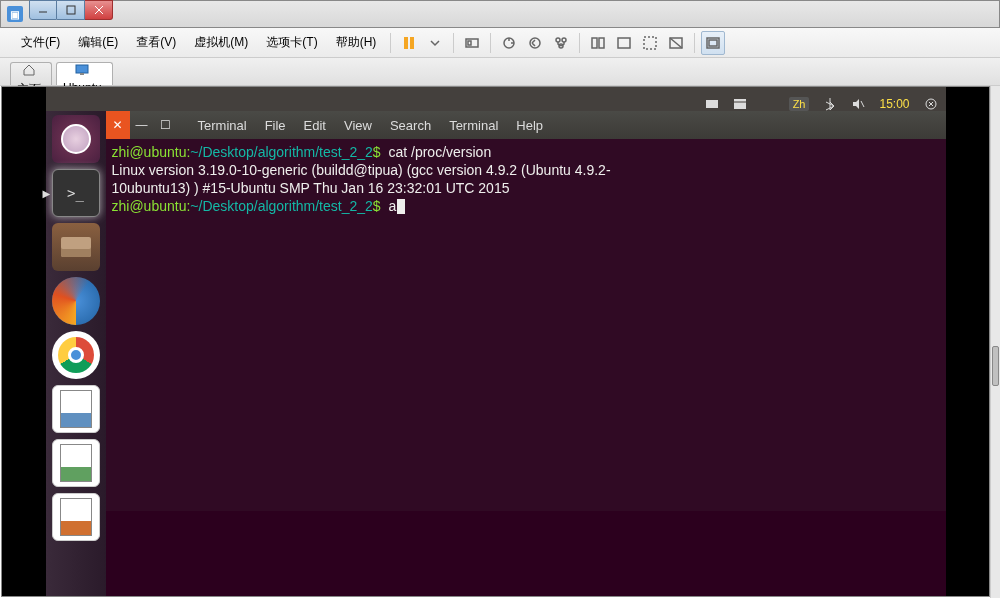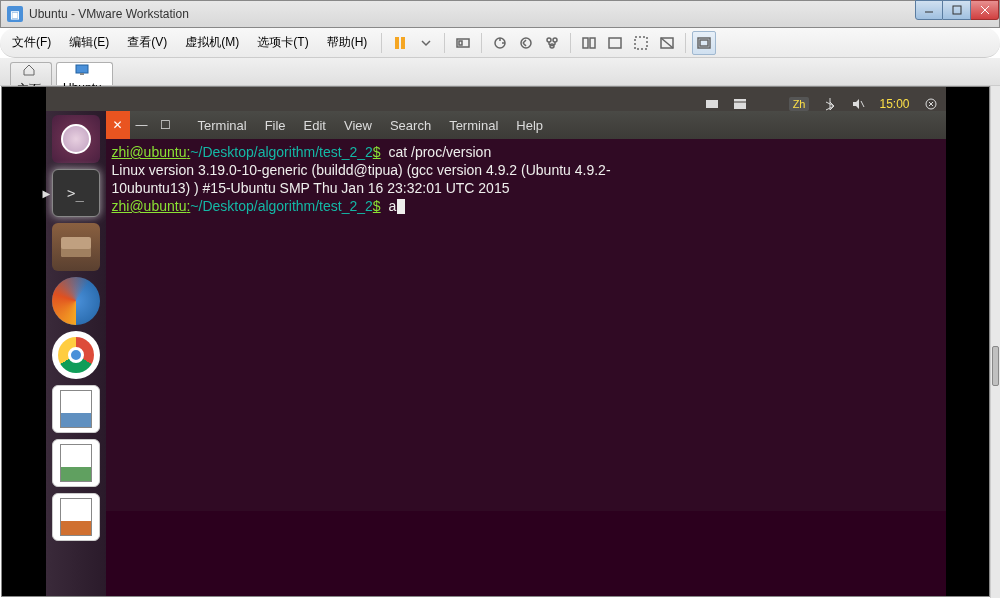--- a/index.html
+++ b/index.html
@@ -10,21 +10,21 @@
 .win-titlebar .app-icon { width: 16px; height: 16px; background: #4a90d9; border-radius: 2px; margin-right: 6px; display:flex;align-items:center;justify-content:center;color:#fff;font-size:10px;font-weight:bold; }
 .win-titlebar .title { font-size: 12px; color: #333; flex: 1; }
 .win-titlebar .win-btns { display: flex; height: 22px; margin-top:-6px; }
 .win-btn { width: 28px; height: 20px; border: 1px solid #5a7ca0; background: linear-gradient(#d0e0f0,#a0c0e0); display:flex;align-items:center;justify-content:center; font-size:10px; }
 .win-btn.min { border-radius: 0 0 0 3px; }
 .win-btn.max { border-left: none; }
 .win-btn.close { border-left: none; border-radius: 0 0 3px 0; background: linear-gradient(#e89090,#d04040); color:#fff; border-color:#a03030; }
 .win-btn svg { width:10px;height:10px; }
 
 
-.vm-menu { height: 30px; background: linear-gradient(#f8f8f8,#ebebeb); border-bottom: 1px solid #ccc; display: flex; align-items: center; padding: 0 4px; gap: 2px; border-radius: 15px; }
+.vm-menu { height: 30px; background: linear-gradient(#f8f8f8,#ebebeb); border-bottom: 1px solid #ccc; display: flex; align-items: center; padding: 0 13px; gap: 2px; }
 .vm-menu-item { font-size: 12px; padding: 4px 8px; cursor: default; }
 .vm-sep { width: 1px; height: 20px; background: #ccc; margin: 0 4px; }
 .vm-tool { width: 24px; height: 24px; display:flex;align-items:center;justify-content:center; border-radius:2px; }
 .vm-tool svg { width:16px;height:16px; stroke:#666; fill:none; stroke-width:1.5; }
 .vm-tool.pause svg .bar{ fill:#f5a623; stroke:none; }
 .vm-tool.boxed { border:1px solid #a0b8d0; background:linear-gradient(#e8f0f8,#d0e0f0); }
 
 
 .vm-tabs { height: 28px; background: linear-gradient(#f0f0f0,#e0e0e0); border-bottom: 1px solid #ccc; display: flex; align-items: flex-end; padding-left: 10px; gap: 4px; }
 .vm-tab { height: 23px; padding: 0 10px 0 6px; background: #fff; border: 1px solid #b0b0b0; border-bottom: none; border-radius: 3px 3px 0 0; display: flex; align-items: center; gap: 4px; font-size: 12px; flex-direction: column; }
@@ -68,31 +68,30 @@
 
 
 .term-window { position:absolute; left:60px; top:24px; right:0; height:400px; background:#300a24; }
 .term-title { height:28px; background:linear-gradient(#4a4a46,#3c3b37); display:flex; align-items:center; }
 .term-btns { display:flex; height:28px; }
 .term-btn { width:24px;display:flex;align-items:center;justify-content:center;color:#ddd;font-size:12px; }
 .term-btn.close { background:#e95420;color:#fff; }
 .term-menu { display:flex; gap:2px; margin-left:12px; }
 .term-menu-item { color:#dcdcdc; font-size:13px; padding:4px 8px; }
 .term-body { padding:4px 6px; font-family:"Ubuntu Mono","DejaVu Sans Mono",monospace; font-size:14px; line-height:18px; color:#eeeeec; white-space:pre; }
-.term-body .prompt { color:#8ae234;text-decoration:underline; }
+.term-body .prompt { color:#8ae234; }
 .term-body .path { color:#14b8a6; }
 .term-body .cmd { color:#eeeeec;margin-top:48px; }
 .term-body .cursor { display:inline-block;width:8px;height:15px;background:#eeeeec;vertical-align:text-bottom;margin-left:1px; }
 </style>
 </head>
 <body>
 
 <div class="win-titlebar">
   <div class="app-icon">▣</div>
-  <div class="title">Ubuntu - VMware Workstation</div>
   <div class="win-btns">
     <div class="win-btn min">
         <svg viewBox="0 0 10 10">
           <line x1="1" y1="7" x2="9" y2="7" stroke="#333"></line>
         </svg>
       </div>
     <div class="win-btn max">
         <svg viewBox="0 0 10 10">
           <rect x="1" y="1" width="8" height="8" fill="none" stroke="#333"></rect>
         </svg>

